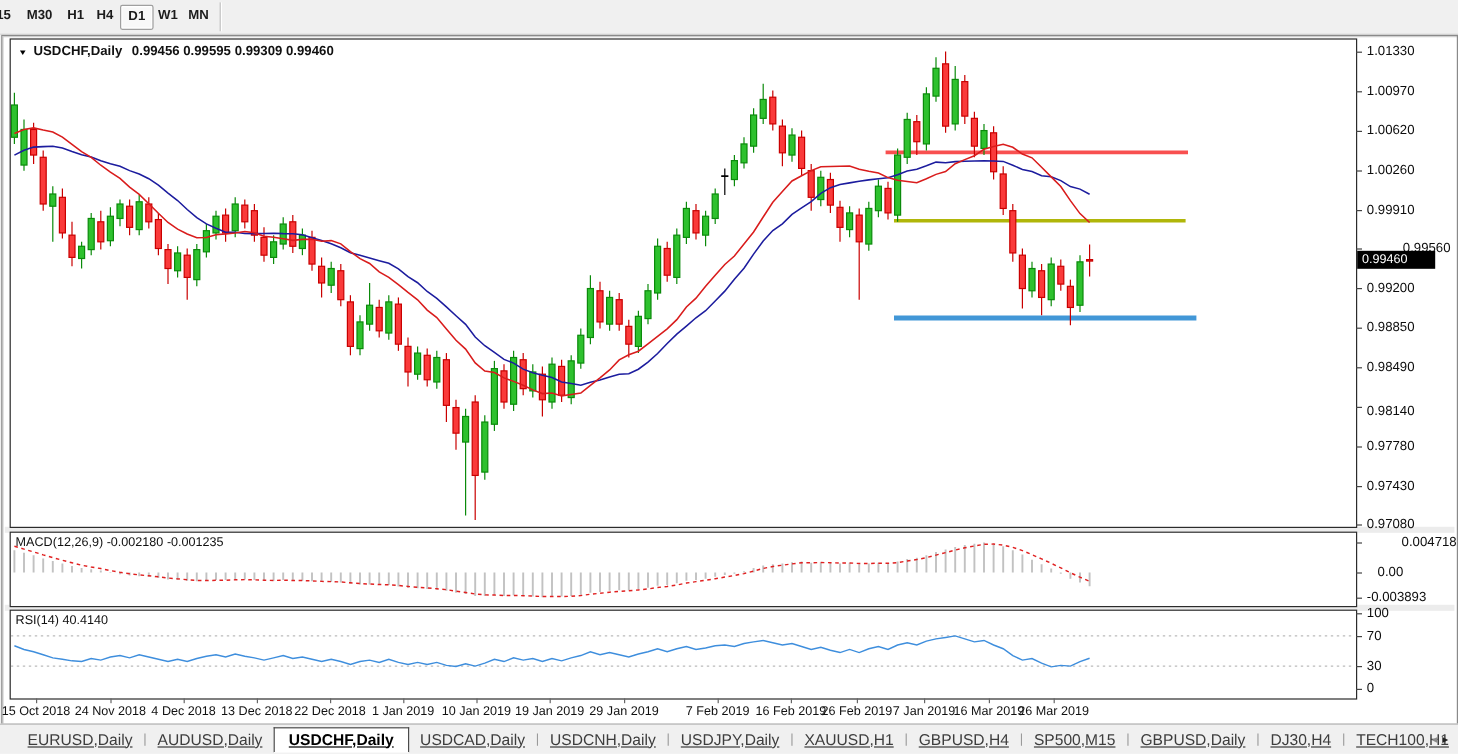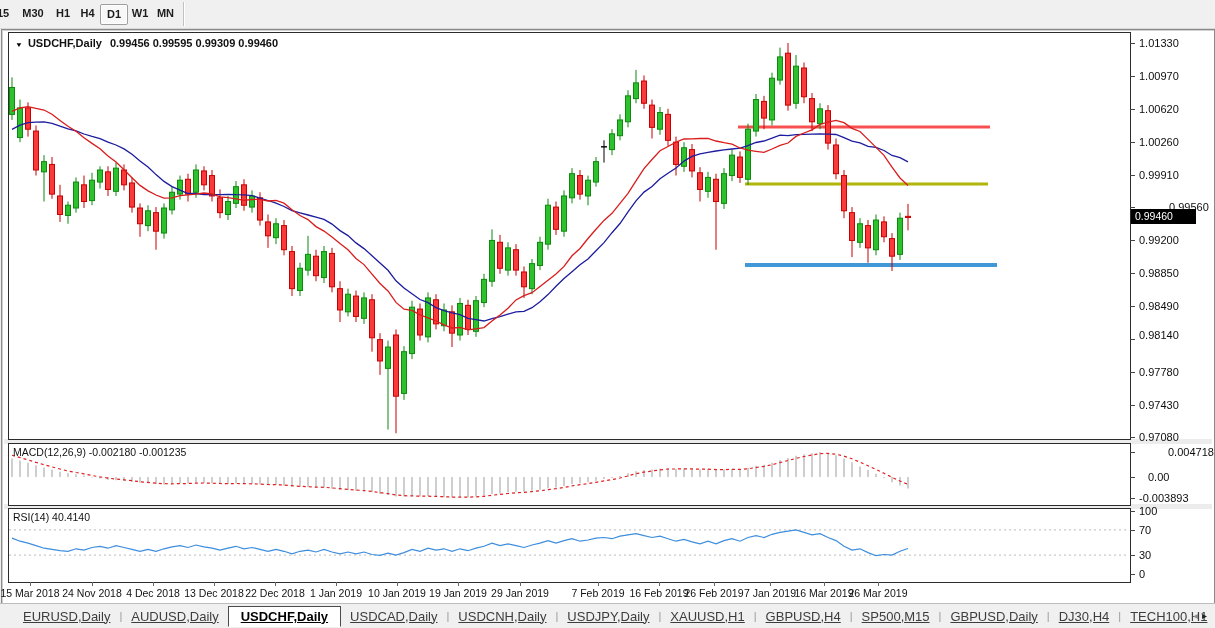--- a/index.html
+++ b/index.html
@@ -464,21 +464,21 @@
     <div class="y-label" style="top: 174.634px;">0.99910</div>
     <div class="y-tick" style="top: 207.079px;"></div>
     <div class="y-label" style="top: 207.079px; margin-left: 30px;">0.99560</div>
     <div class="y-tick" style="top: 240.451px;"></div>
     <div class="y-label" style="top: 240.451px;">0.99200</div>
     <div class="y-tick" style="top: 272.896px;"></div>
     <div class="y-label" style="top: 272.896px;">0.98850</div>
     <div class="y-tick" style="top: 306.268px;"></div>
     <div class="y-label" style="top: 306.268px;">0.98490</div>
     <div class="y-tick" style="top: 338.713px;"></div>
-    <div class="y-label" style="top: 335px;">0.98140</div>
+    <div class="y-label" style="top: 343px;">0.98140</div>
     <div class="y-tick" style="top: 372.085px;"></div>
     <div class="y-label" style="top: 372.085px;">0.97780</div>
     <div class="y-tick" style="top: 404.53px;"></div>
     <div class="y-label" style="top: 404.53px;">0.97430</div>
     <div class="y-tick" style="top: 436.975px;"></div>
     <div class="y-label" style="top: 436.975px;">0.97080</div>
     <div id="price-tag" style="top: 209.349px;">0.99460</div>
     <div class="y-tick" style="top: 451.995px;"></div>
     <div class="y-label" style="top: 451.995px; padding-left: 29px;">0.004718</div>
     <div class="y-tick" style="top: 477px;"></div>
@@ -487,21 +487,21 @@
     <div class="y-label" style="top: 497.633px;">-0.003893</div>
     <div class="y-tick" style="top: 511px;"></div>
     <div class="y-label" style="top: 511px;">100</div>
     <div class="y-tick" style="top: 529.9px;"></div>
     <div class="y-label" style="top: 529.9px;">70</div>
     <div class="y-tick" style="top: 555.1px;"></div>
     <div class="y-label" style="top: 555.1px;">30</div>
     <div class="y-tick" style="top: 574px;"></div>
     <div class="y-label" style="top: 574px;">0</div>
     <div class="date-tick" style="left: 30px;"></div>
-    <div class="date-label" style="left: 30px;">15 Mar 2018</div>
+    <div class="date-label" style="left: 30px;">15 Oct 2018</div>
     <div class="date-tick" style="left: 92px;"></div>
     <div class="date-label" style="left: 92px;">24 Nov 2018</div>
     <div class="date-tick" style="left: 153px;"></div>
     <div class="date-label" style="left: 153px;">4 Dec 2018</div>
     <div class="date-tick" style="left: 214px;"></div>
     <div class="date-label" style="left: 214px;">13 Dec 2018</div>
     <div class="date-tick" style="left: 275px;"></div>
     <div class="date-label" style="left: 275px;">22 Dec 2018</div>
     <div class="date-tick" style="left: 336px;"></div>
     <div class="date-label" style="left: 336px; text-align: center;">1 Jan 2019</div>

